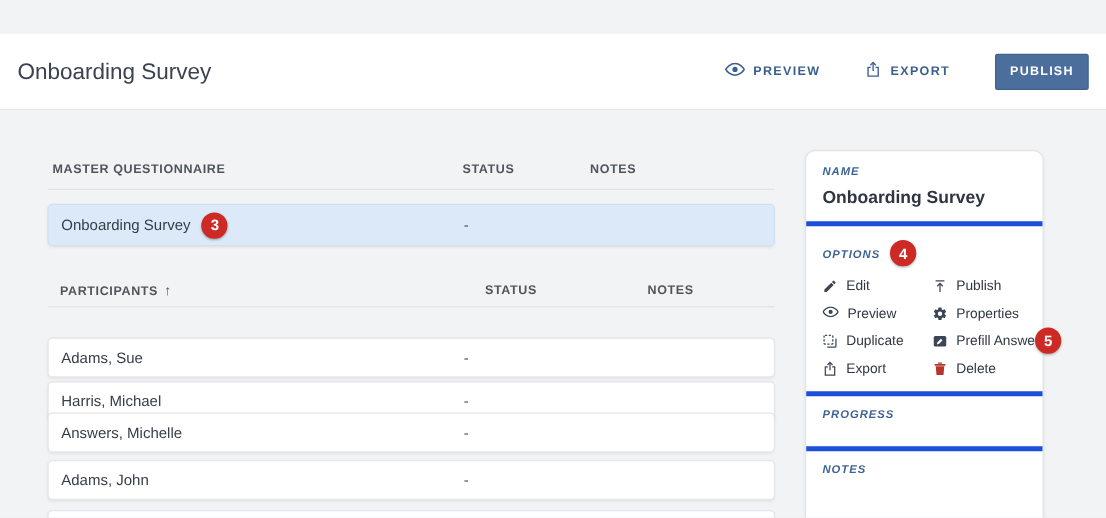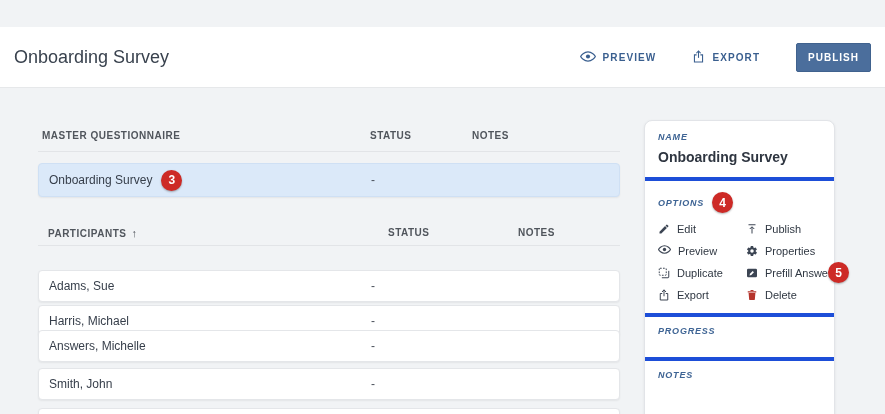--- a/index.html
+++ b/index.html
@@ -114,21 +114,21 @@
     </div>
     <div class="t-row" style="top:217px;">
       <span class="row-name">Harris, Michael</span>
       <span class="row-status">-</span>
     </div>
     <div class="t-row" style="top:242px;">
       <span class="row-name">Answers, Michelle</span>
       <span class="row-status">-</span>
     </div>
     <div class="t-row" style="top:280px;">
-      <span class="row-name">Smith, John</span>
+      <span class="row-name">Adams, John</span>
       <span class="row-status">-</span>
     </div>
     <div class="t-row" style="top:320px;"></div>
 
     <aside class="card">
 
       <section class="sec">
         <div class="sec-label">NAME</div>
         <div class="name-value">Onboarding Survey</div>
       </section>

